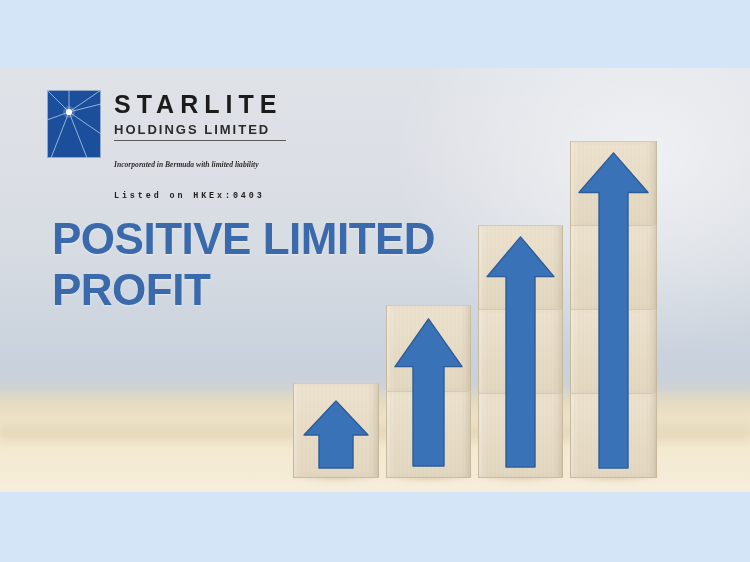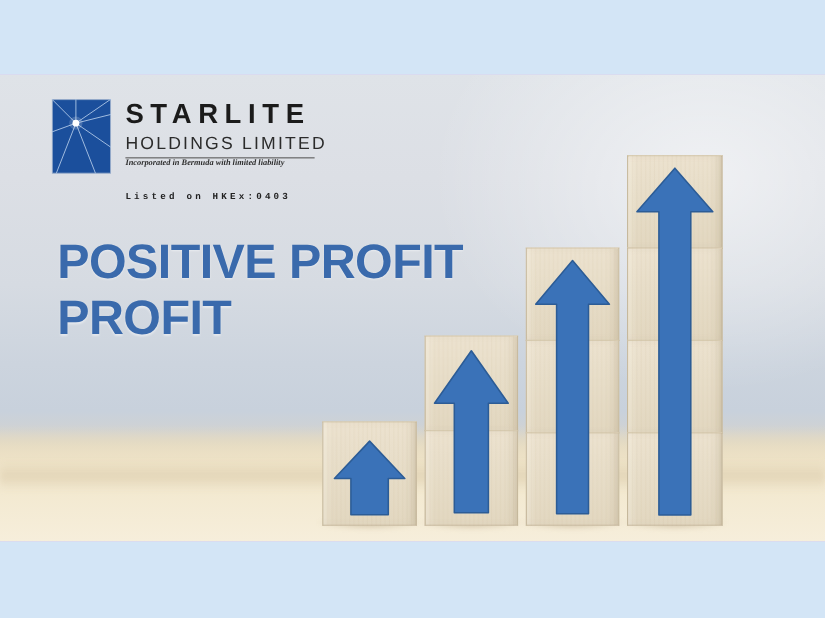--- a/index.html
+++ b/index.html
@@ -144,22 +144,22 @@
   #brand-name {
     font-size: 25px;
     font-weight: 700;
     letter-spacing: 6.0px;
     color: #1b1b1b;
     line-height: 1;
     white-space: nowrap;
   }
   #brand-sub {
     margin-top: 6px;
-    font-size: 16px;
-    font-weight: 400;
+    font-size: 13px;
+    font-weight: 700;
     letter-spacing: 2.0px;
     color: #2b2b2b;
     line-height: 1;
     white-space: nowrap;
   }
   #rule {
     margin-top: 4px;
     height: 1px;
     width: 172px;
     background: #5a5a5a;
@@ -168,21 +168,21 @@
     margin-top: 5px;
     font-size: 13px;
     font-weight: 700;
     letter-spacing: 3.4px;
     color: #181818;
     line-height: 1;
     white-space: nowrap;
     font-family: "DejaVu Sans", sans-serif;
   }
   #brand-inc {
-    margin-top: 0;
+    margin-top: 20px;
     font-size: 7.6px;
     font-style: italic;
     font-weight: 700;
     color: #2d2d2d;
     line-height: 1;
     white-space: nowrap;
     font-family: "Liberation Serif", serif;
   }
   #brand-listed {
     margin-top: 23px;
@@ -291,17 +291,17 @@
     <div id="logo-text">
       <div id="brand-name">STARLITE</div>
       <div id="brand-sub">HOLDINGS LIMITED</div>
       <div id="rule"></div>
       <div id="brand-inc">Incorporated in Bermuda with limited liability</div>
       <div id="brand-listed">Listed on HKEx:0403</div>
     </div>
   </div>
 
   <div id="headline">
-    <span class="l1">POSITIVE PROFIT</span>
+    <span class="l1">POSITIVE LIMITED</span>
     <span class="l2">PROFIT</span>
   </div>
 
 </div>
 
 </body></html>

